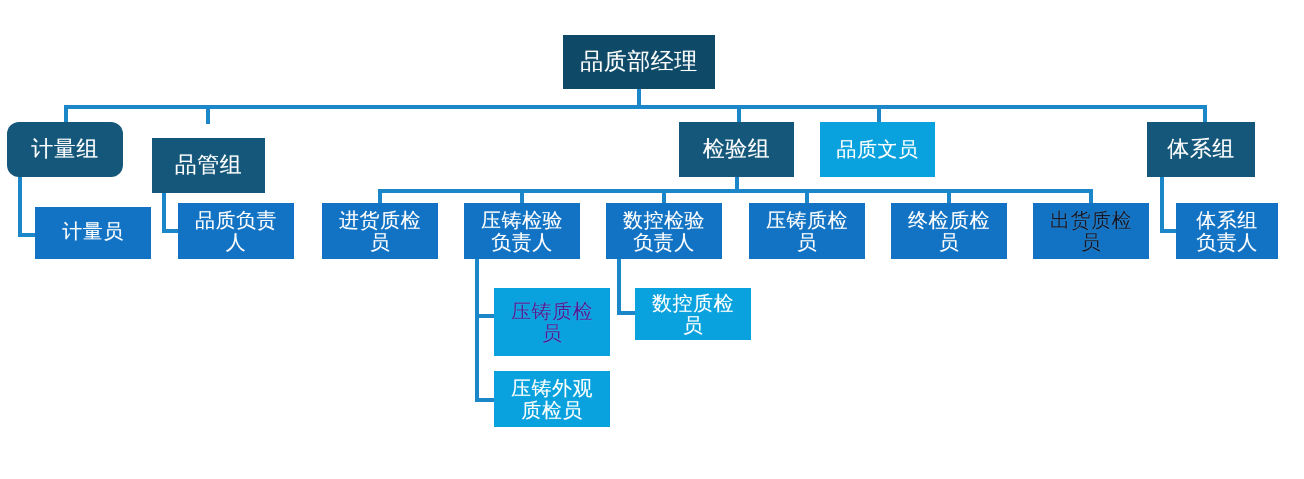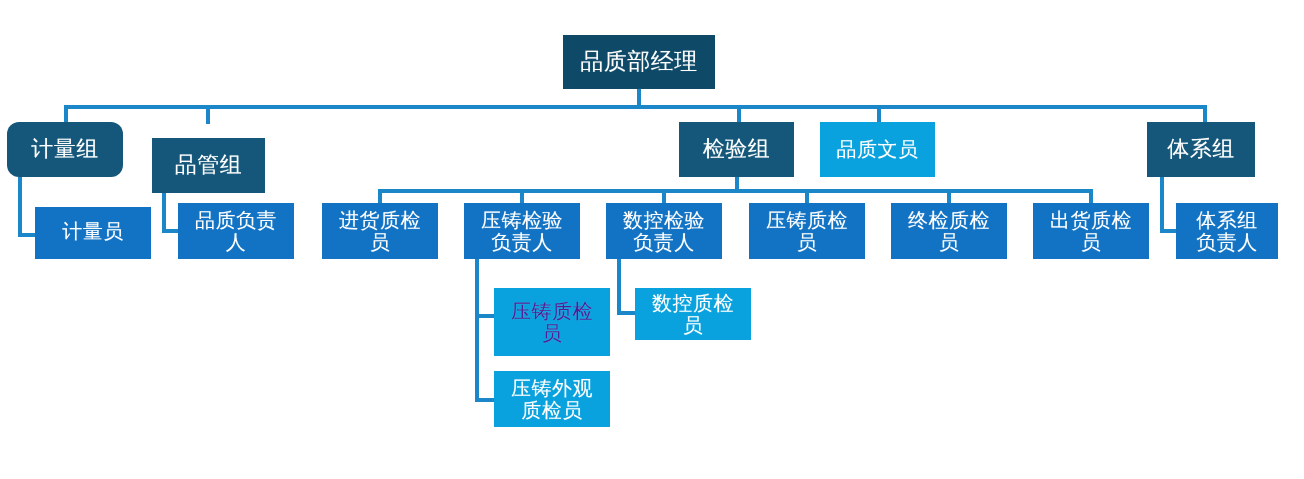--- a/index.html
+++ b/index.html
@@ -87,18 +87,18 @@
     <div class="node lvl-dark" style="left: 679px; top: 122px; width: 115px; height: 55px; background: rgb(20, 87, 122); color: rgb(255, 255, 255);">检验组</div>
     <div class="node lvl-bright" style="left: 820px; top: 122px; width: 115px; height: 55px; background: rgb(9, 162, 222); color: rgb(255, 255, 255);">品质文员</div>
     <div class="node lvl-dark" style="left: 1147px; top: 122px; width: 108px; height: 55px; background: rgb(20, 87, 122); color: rgb(255, 255, 255);">体系组</div>
     <div class="node lvl-mid" style="left: 35px; top: 207px; width: 116px; height: 52px; background: rgb(18, 115, 196); color: rgb(255, 255, 255); font-family: Liberation Mono, monospace;">计量员</div>
     <div class="node lvl-mid" style="left: 178px; top: 203px; width: 116px; height: 56px; background: rgb(18, 115, 196); color: rgb(255, 255, 255);">品质负责人</div>
     <div class="node lvl-mid" style="left: 322px; top: 203px; width: 116px; height: 56px; background: rgb(18, 115, 196); color: rgb(255, 255, 255);">进货质检员</div>
     <div class="node lvl-mid" style="left: 464px; top: 203px; width: 116px; height: 56px; background: rgb(18, 115, 196); color: rgb(255, 255, 255);">压铸检验负责人</div>
     <div class="node lvl-mid" style="left: 606px; top: 203px; width: 116px; height: 56px; background: rgb(18, 115, 196); color: rgb(255, 255, 255);">数控检验负责人</div>
     <div class="node lvl-mid" style="left: 749px; top: 203px; width: 116px; height: 56px; background: rgb(18, 115, 196); color: rgb(255, 255, 255);">压铸质检员</div>
     <div class="node lvl-mid" style="left: 891px; top: 203px; width: 116px; height: 56px; background: rgb(18, 115, 196); color: rgb(255, 255, 255);">终检质检员</div>
-    <div class="node lvl-mid" style="left: 1033px; top: 203px; width: 116px; height: 56px; background: rgb(18, 115, 196); color: #ffffff;">出货质检员</div>
+    <div class="node lvl-mid" style="left: 1033px; top: 203px; width: 116px; height: 56px; background: rgb(18, 115, 196); color: #0f172a;">出货质检员</div>
     <div class="node lvl-mid" style="left: 1176px; top: 203px; width: 102px; height: 56px; background: rgb(18, 115, 196); color: rgb(255, 255, 255);">体系组负责人</div>
     <div class="node lvl-bright" style="left: 494px; top: 288px; width: 116px; height: 68px; background: rgb(9, 162, 222); color: #4c1d95;">压铸质检员</div>
     <div class="node lvl-bright" style="left: 635px; top: 288px; width: 116px; height: 52px; background: rgb(9, 162, 222); color: rgb(255, 255, 255);">数控质检员</div>
     <div class="node lvl-bright" style="left: 494px; top: 371px; width: 116px; height: 56px; background: rgb(9, 162, 222); color: rgb(255, 255, 255);">压铸外观质检员</div>
   </div>
 
 </body></html>

